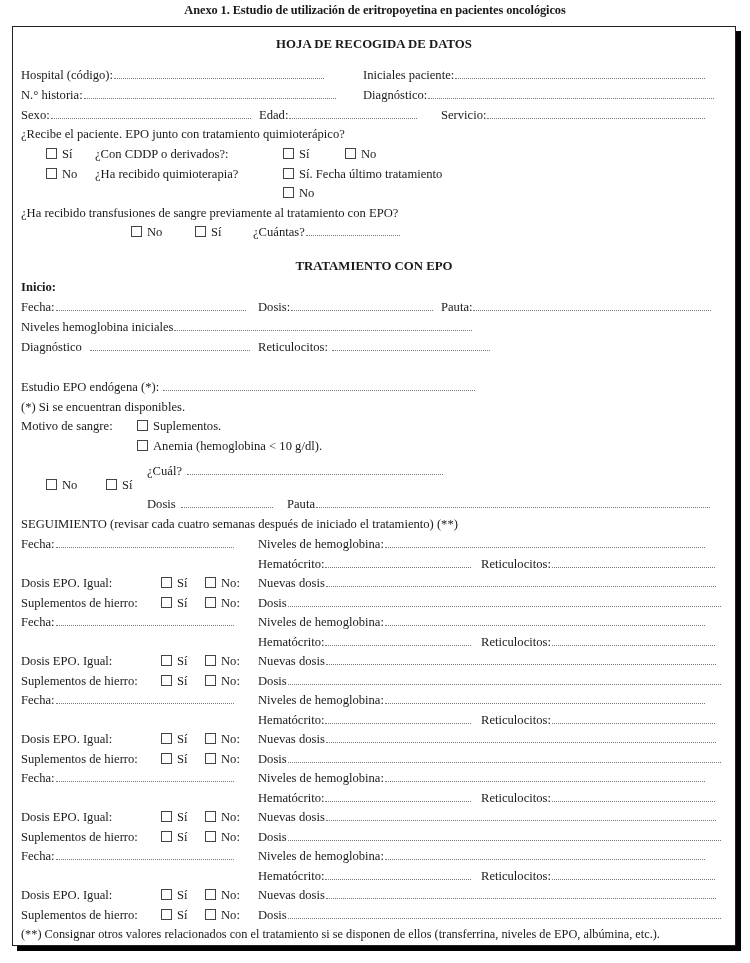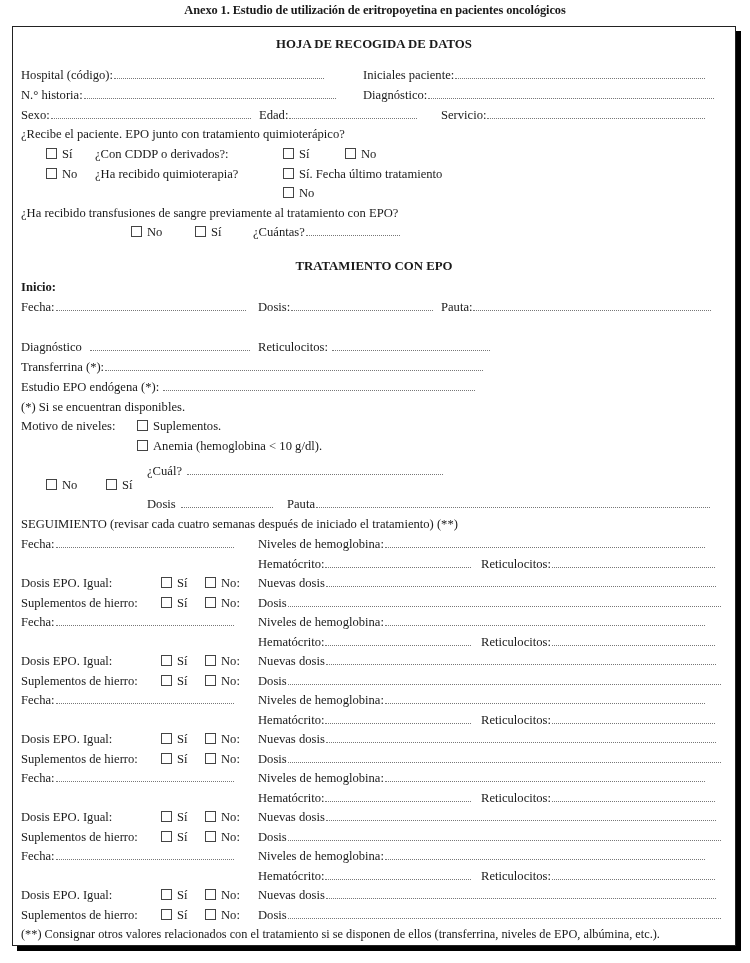--- a/index.html
+++ b/index.html
@@ -101,34 +101,34 @@
 
   <div class="line" style="top:272px;left:8px">
     <span>Fecha:</span><span class="dots" style="width:190px"></span>
   </div>
   <div class="line" style="top:272px;left:245px">
     <span>Dosis:</span><span class="dots" style="width:142px"></span>
   </div>
   <div class="line" style="top:272px;left:428px">
     <span>Pauta:</span><span class="dots" style="width:238px"></span>
   </div>
+  <div class="line" style="top:292px;left:8px">
+    <span>Niveles hemoglobina iniciales</span><span class="dots" style="width:298px"></span>
+  </div>
   <div class="line" style="top:312px;left:8px">
     <span>Diagnóstico</span><span class="dots" style="width:160px;margin-left:8px"></span>
   </div>
   <div class="line" style="top:312px;left:245px">
     <span>Reticulocitos:</span><span class="dots" style="width:158px;margin-left:4px"></span>
   </div>
-  <div class="line" style="top:332px;left:8px">
-    <span>Transferrina (*):</span><span class="dots" style="width:378px"></span>
-  </div>
   <div class="line" style="top:352px;left:8px">
     <span>Estudio EPO endógena (*):</span><span class="dots" style="width:312px;margin-left:4px"></span>
   </div>
   <div class="line" style="top:372px;left:8px">(*) Si se encuentran disponibles.</div>
-  <div class="line" style="top:391px;left:8px">Motivo de niveles:</div>
+  <div class="line" style="top:391px;left:8px">Motivo de sangre:</div>
   <div class="line" style="top:391px;left:124px">
     <span class="cb"></span><span>Suplementos.</span>
   </div>
   <div class="line" style="top:411px;left:124px">
     <span class="cb"></span><span>Anemia (hemoglobina &lt; 10 g/dl).</span>
   </div>
 
   <div class="line" style="top:450px;left:33px">
     <span class="cb"></span><span>No</span>
   </div>

